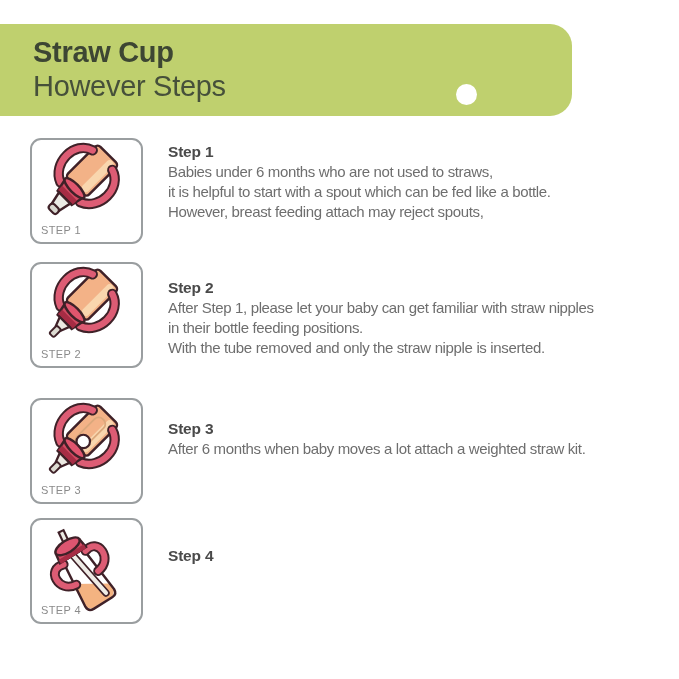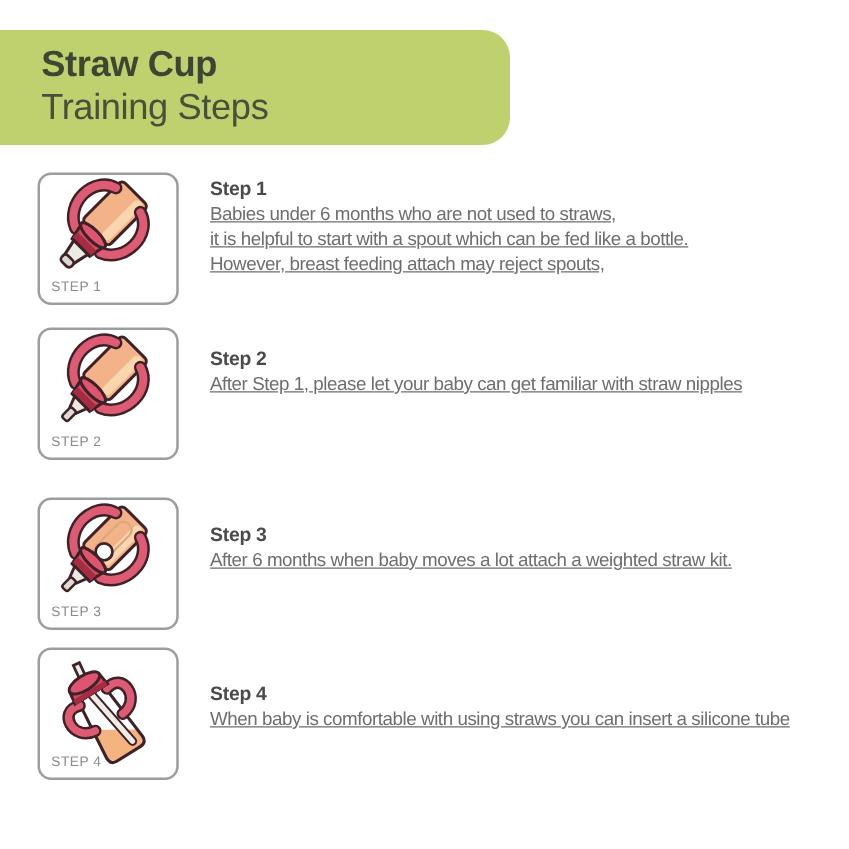--- a/index.html
+++ b/index.html
@@ -7,21 +7,21 @@
     width: 679px; height: 679px;
     background: #ffffff;
     font-family: "Liberation Sans", sans-serif;
     overflow: hidden;
   }
   #page { position: relative; width: 679px; height: 679px; background: #fff; }
 
   
   .banner {
     position: absolute; left: 0; top: 24px;
-    width: 408px; height: 92px;
+    width: 572px; height: 92px;
     background: #bfd06e;
     border-radius: 0 22px 22px 0;
   }
   .banner-title {
     position: absolute; left: 33px; top: 11px;
     font-size: 29px; font-weight: bold; letter-spacing: -0.3px;
     color: #3d4633; line-height: 34px;
   }
   .banner-subtitle {
     position: absolute; left: 33px; top: 45px;
@@ -59,38 +59,38 @@
   #text1 { top: 142px; }
   #text2 { top: 278px; }
   #text3 { top: 419px; }
   #text4 { top: 546px; }
   .step-heading {
     font-size: 15.5px; font-weight: bold; color: #4a4a4a;
     line-height: 20px; letter-spacing: -0.2px; white-space: nowrap;
   }
   .step-line {
     font-size: 15px; color: #6e6e6e;
-    line-height: 20px; letter-spacing: -0.35px; white-space: nowrap; text-decoration: underline;
+    line-height: 20px; letter-spacing: -0.35px; white-space: nowrap;
   }
 
   
   .footer-note {
     position: absolute; left: 31px; top: 646px;
     font-size: 16px; color: #5d5d5d; letter-spacing: -0.45px;
     white-space: nowrap;
   }
 </style>
 </head>
 <body>
 
 <div id="page">
 
   <div class="banner">
     <div class="banner-title">Straw Cup</div>
-    <div class="banner-subtitle">Training Steps</div>
+    <div class="banner-subtitle">However Steps</div>
     <div class="hole-dot"></div>
   </div>
 
   <div class="ibox" id="box1">
     <svg viewBox="0 0 109 100">
       <g transform="translate(74,17) rotate(45)">
         <rect x="-15" y="-4" width="30" height="46" rx="4" fill="#f3b287" stroke="#3f2128" stroke-width="2.5"></rect>
         <rect x="4" y="-2" width="8" height="42" rx="4" fill="#f9d6ae"></rect>
         <path d="M -14 50 C -34 42 -34 10 -14 4" fill="none" stroke="#3f2128" stroke-width="10.5" stroke-linecap="round"></path>
         <path d="M -14 50 C -34 42 -34 10 -14 4" fill="none" stroke="#dd5c74" stroke-width="6.5" stroke-linecap="round"></path>
@@ -128,20 +128,22 @@
         <polygon points="-7,58 7,58 3.5,67 -3.5,67" fill="#ece9e2" stroke="#3f2128" stroke-width="2.3"></polygon>
         <rect x="-3.2" y="66" width="6.4" height="11" rx="2" fill="#dddbd2" stroke="#3f2128" stroke-width="2"></rect>
       </g>
     </svg>
     <div class="ibox-label">STEP 2</div>
   </div>
 
   <div class="step-text" id="text2">
     <div class="step-heading">Step 2</div>
     <div class="step-line">After Step 1, please let your baby can get familiar with straw nipples</div>
+    <div class="step-line">in their bottle feeding positions.</div>
+    <div class="step-line">With the tube removed and only the straw nipple is inserted.</div>
   </div>
 
   <div class="ibox" id="box3">
     <svg viewBox="0 0 109 100">
       <g transform="translate(74,17) rotate(45)">
         <rect x="-15" y="-4" width="30" height="46" rx="4" fill="#f3b287" stroke="#3f2128" stroke-width="2.5"></rect>
         <rect x="4" y="-2" width="8" height="42" rx="4" fill="#f9d6ae"></rect>
         <rect x="-6.5" y="3" width="13" height="37" rx="6" fill="none" stroke="#dba87c" stroke-width="1.8"></rect>
         <circle cx="1.5" cy="33" r="6.8" fill="#ffffff" stroke="#3f2128" stroke-width="2.2"></circle>
         <path d="M -14 50 C -34 42 -34 10 -14 4" fill="none" stroke="#3f2128" stroke-width="10.5" stroke-linecap="round"></path>
@@ -181,17 +183,16 @@
         <polygon points="-14,-30 14,-30 15.5,-20 -15.5,-20" fill="#d14a62" stroke="#3f2128" stroke-width="2.4"></polygon>
         <rect x="-15" y="-23.5" width="30" height="4.5" fill="#a62c44"></rect>
         <ellipse cx="0" cy="-30.5" rx="14" ry="6" fill="#dd5570" stroke="#3f2128" stroke-width="2.4"></ellipse>
       </g>
     </svg>
     <div class="ibox-label">STEP 4</div>
   </div>
 
   <div class="step-text" id="text4">
     <div class="step-heading">Step 4</div>
-    <div class="step-line">When baby is comfortable with using straws you can insert a silicone tube</div>
   </div>
 
 
 </div>
 
 </body></html>

